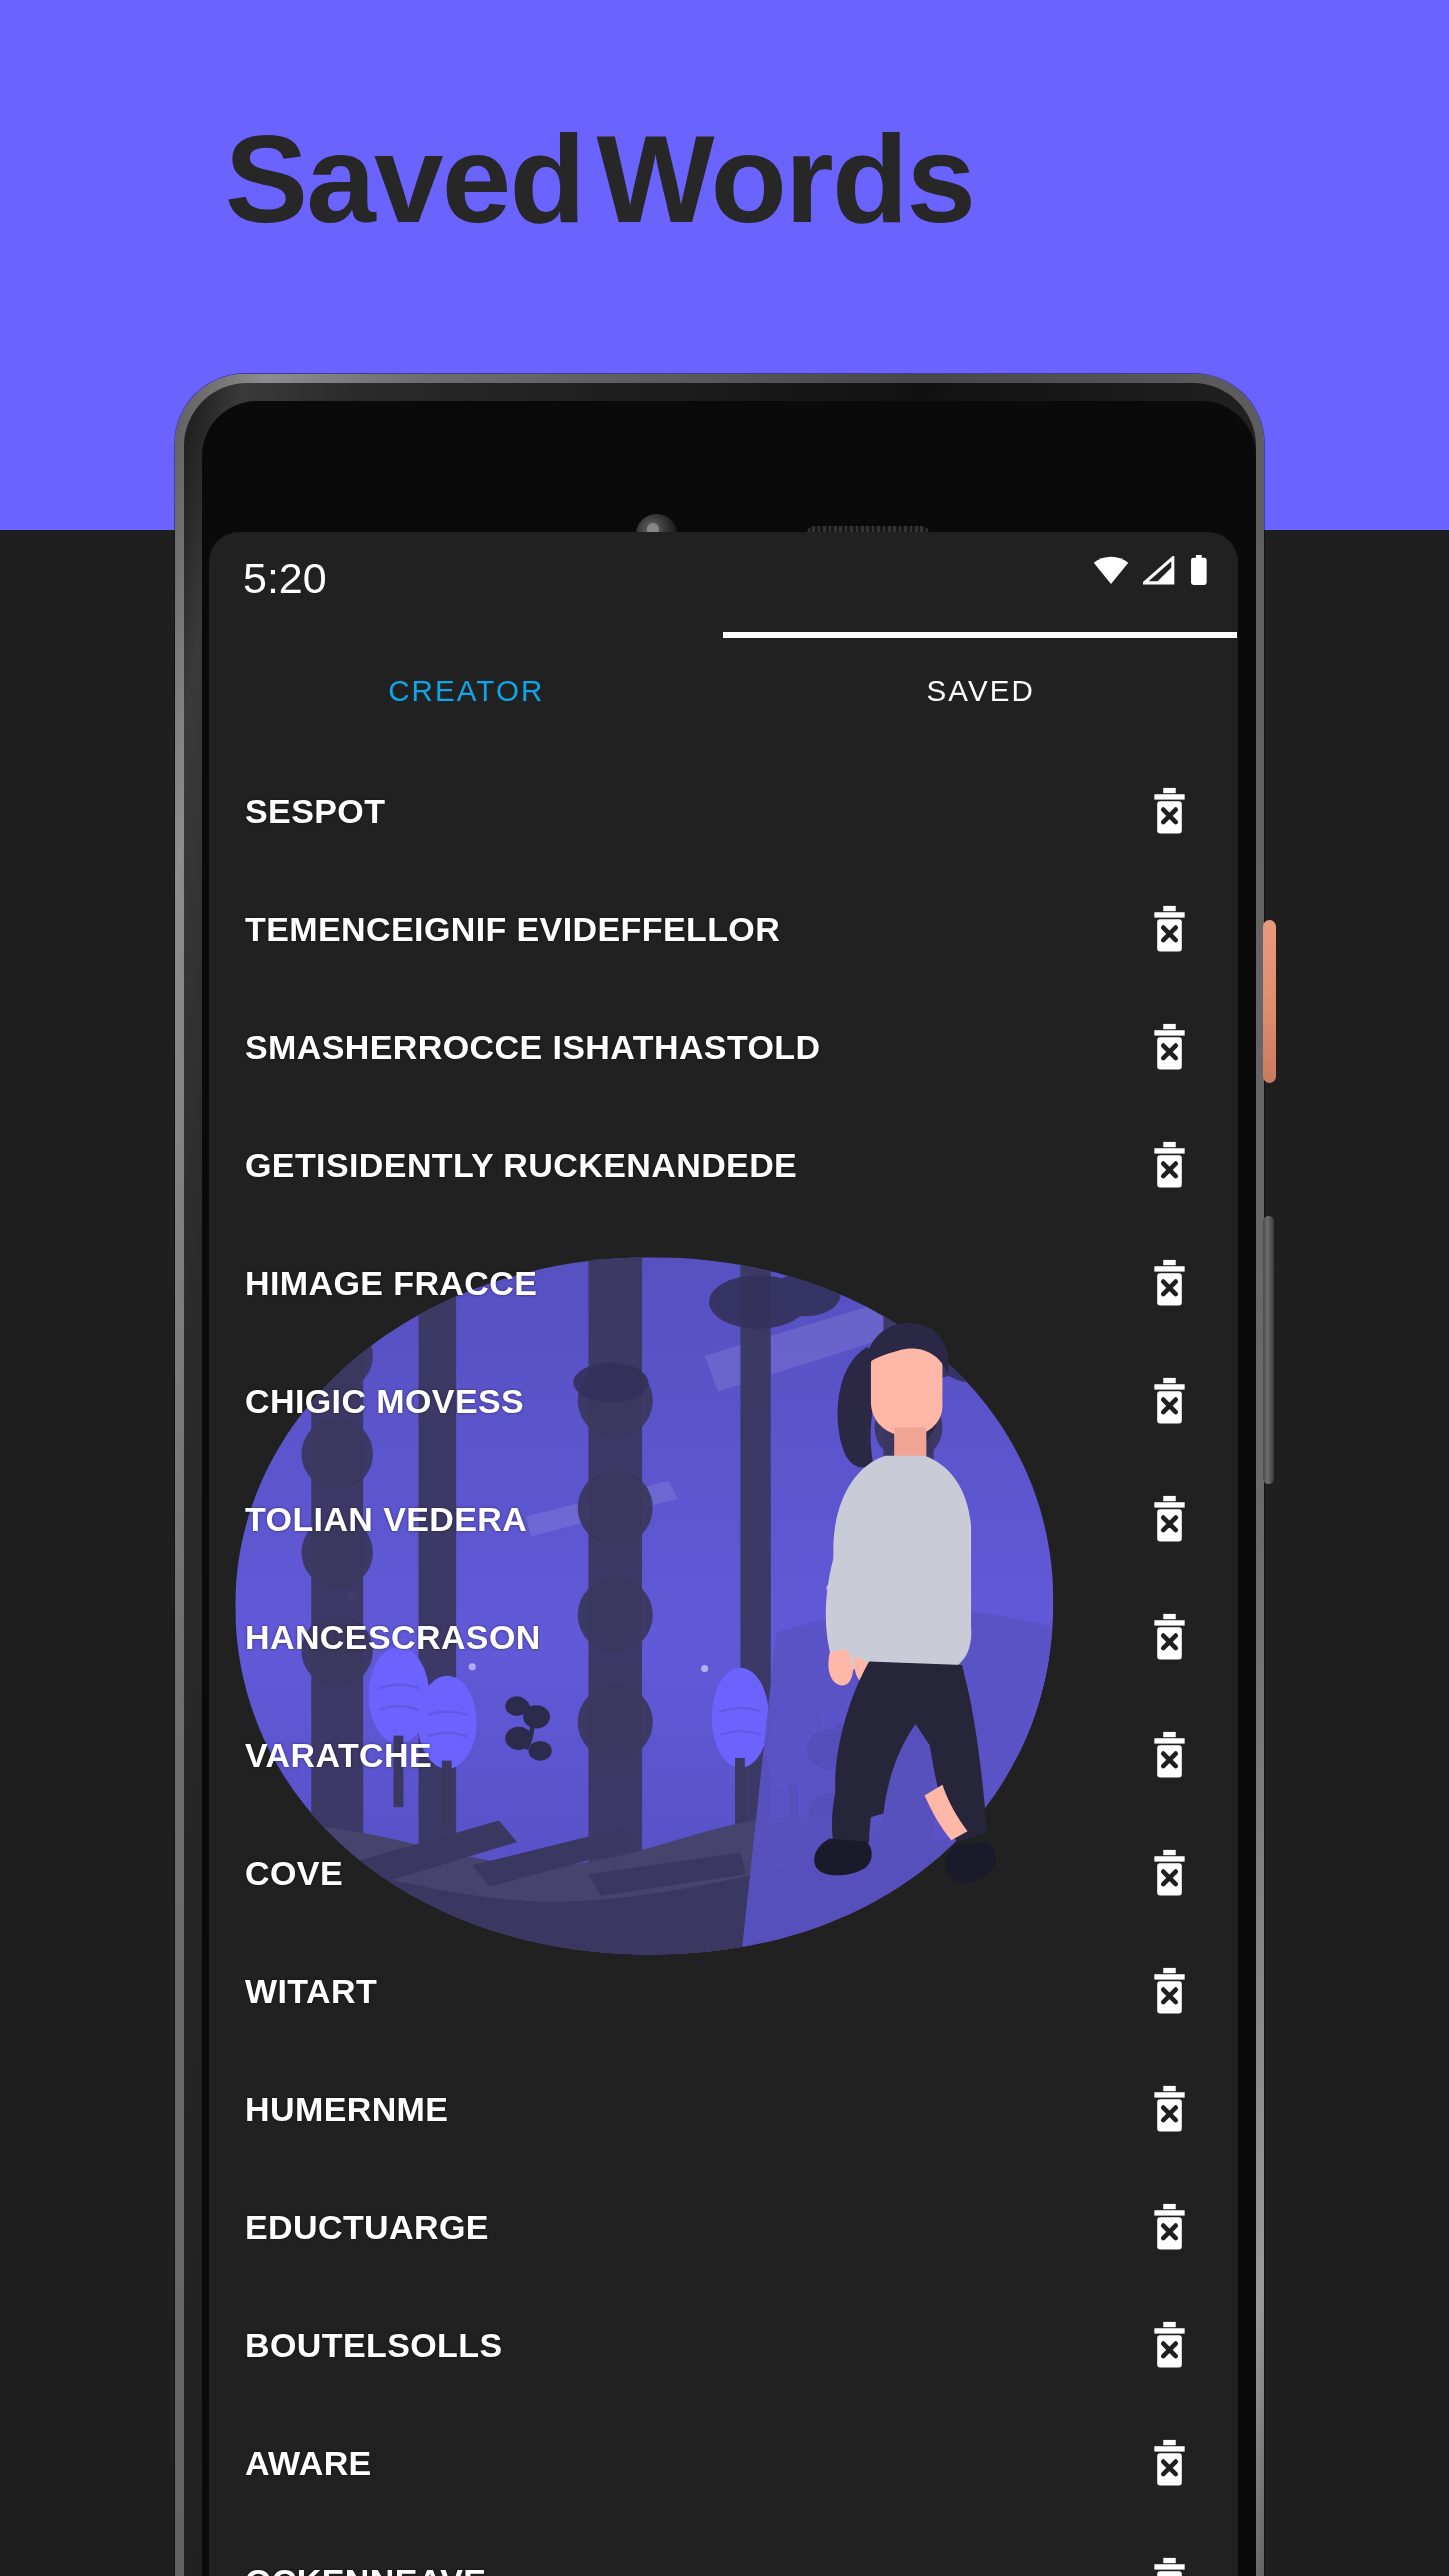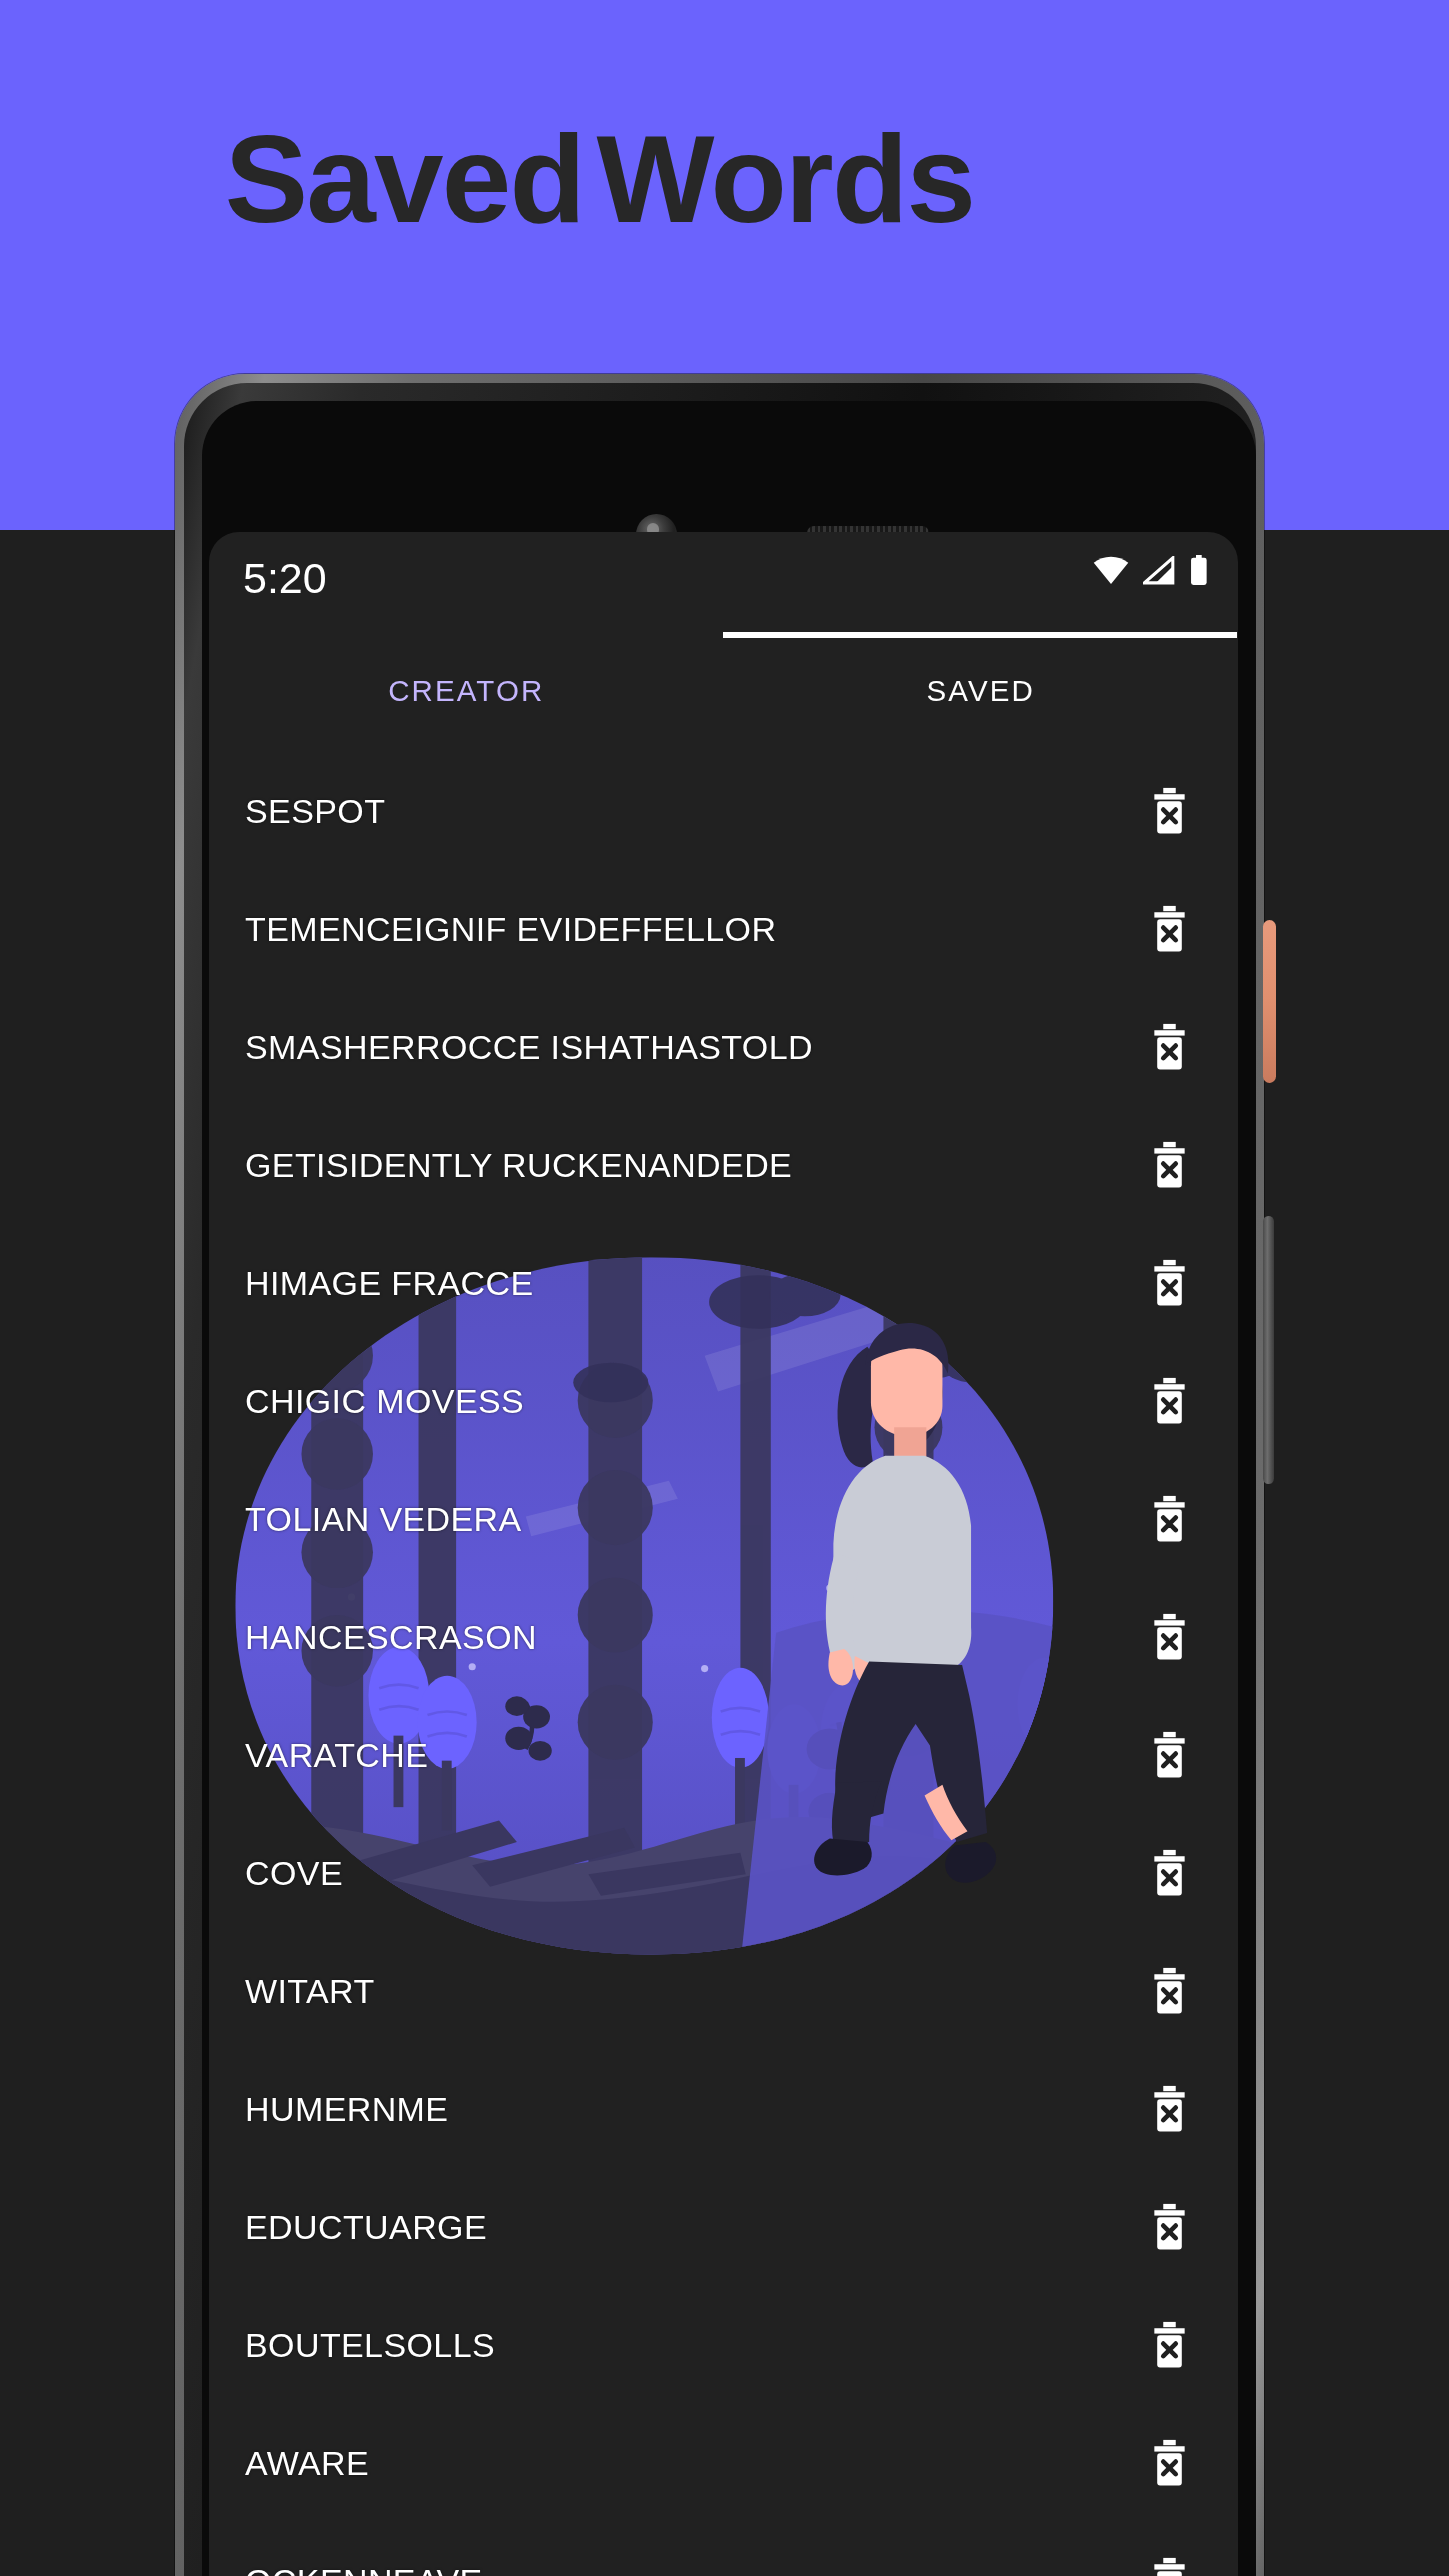--- a/index.html
+++ b/index.html
@@ -110,21 +110,21 @@
   
   .tabs {
     position:absolute; left:0; top:106px; width:1029px; height:106px;
   }
   .tab {
     position:absolute; top:0; width:50%; height:106px;
     display:flex; align-items:center; justify-content:center;
     font-size:29.5px; letter-spacing:2.1px; font-weight:500;
     color:#ffffff;
   }
-  .tab.left  { left:0; color:#c4b5fd; }
+  .tab.left  { left:0; color:#0ea5e9; }
   .tab.right { left:50%; color:#ffffff; }
   .tab-indicator {
     position:absolute; left:514px; top:100px;
     width:514px; height:6.3px; background:#ffffff;
   }
 
   
   .illus {
     position:absolute; left:-5.4px; top:716px;
     width:894px; height:716px;
@@ -135,21 +135,21 @@
   .list {
     position:absolute; left:0; top:220px; width:1029px;
     height:1825px;
   }
   .row {
     position:relative; height:118px;
     display:flex; align-items:center;
   }
   .row-label {
     position:absolute; left:36px;
-    font-size:34px; font-weight:400; letter-spacing:0.4px;
+    font-size:34px; font-weight:700; letter-spacing:0.4px;
     color:#ffffff;
     white-space:nowrap;
     text-shadow:0 0 2.7px rgba(0,0,0,.55);
   }
   .row-del {
     position:absolute; right:48px; top:50%;
     transform:translateY(-50%);
     width:41px; height:47px;
   }
 </style>

